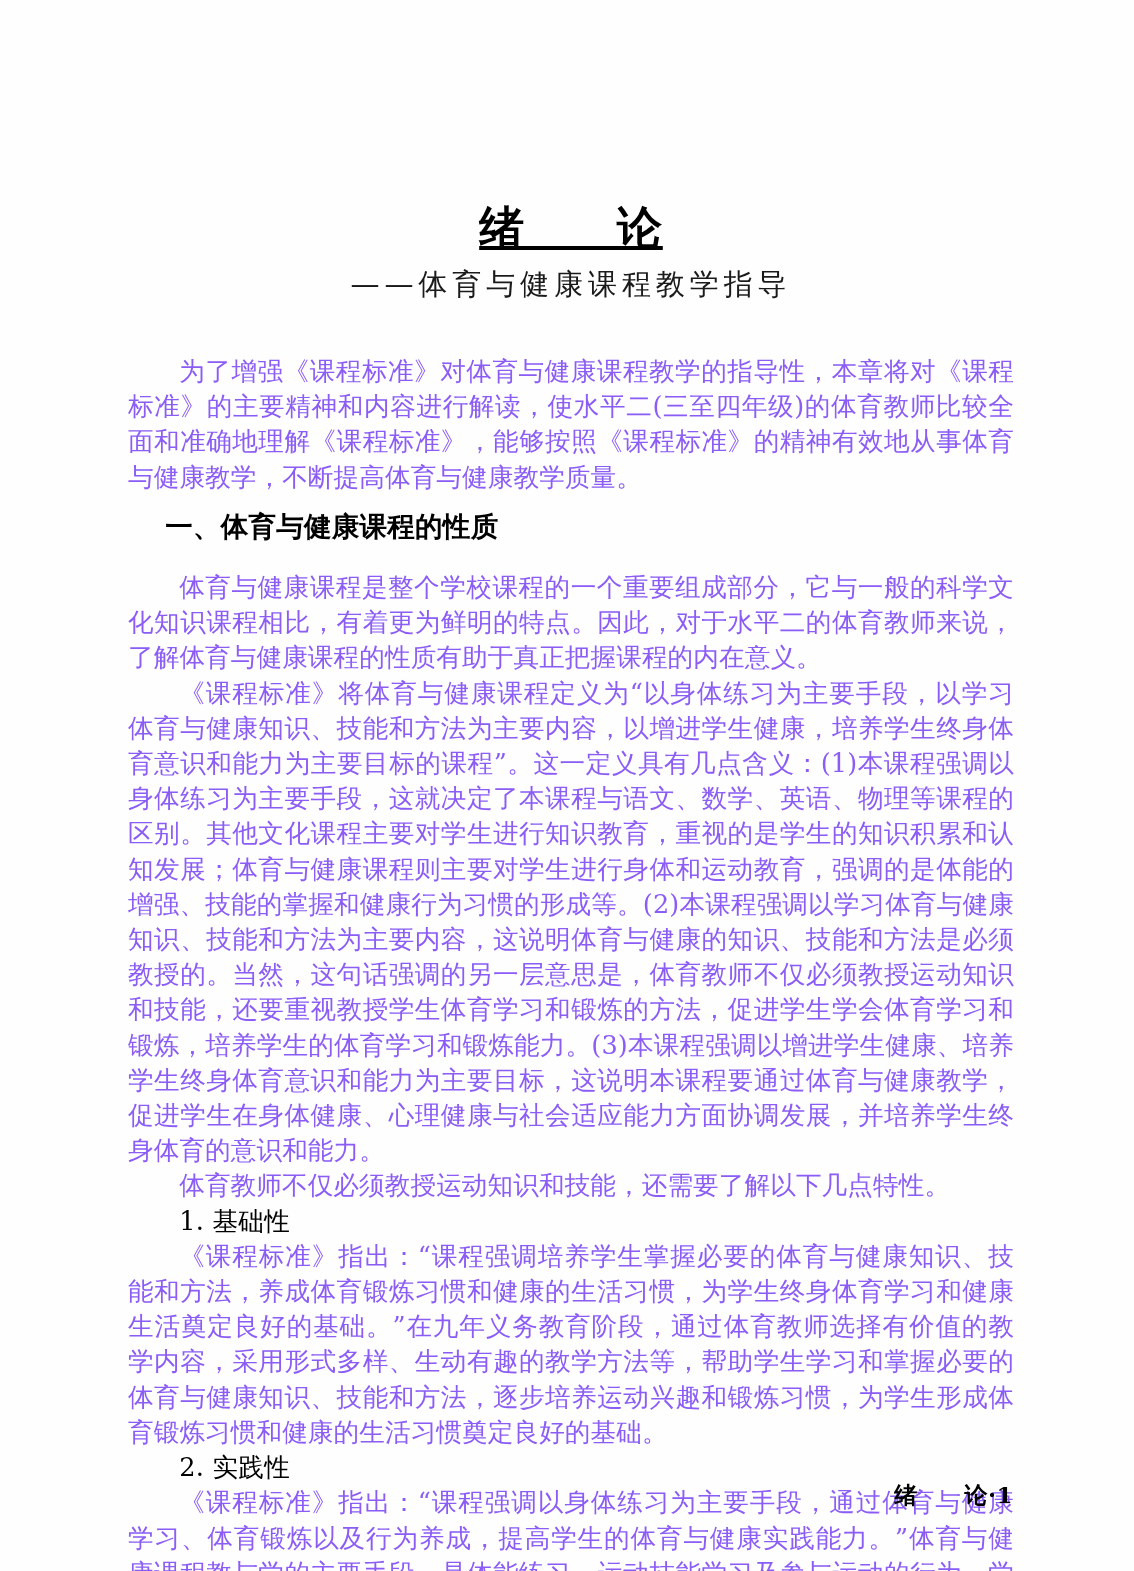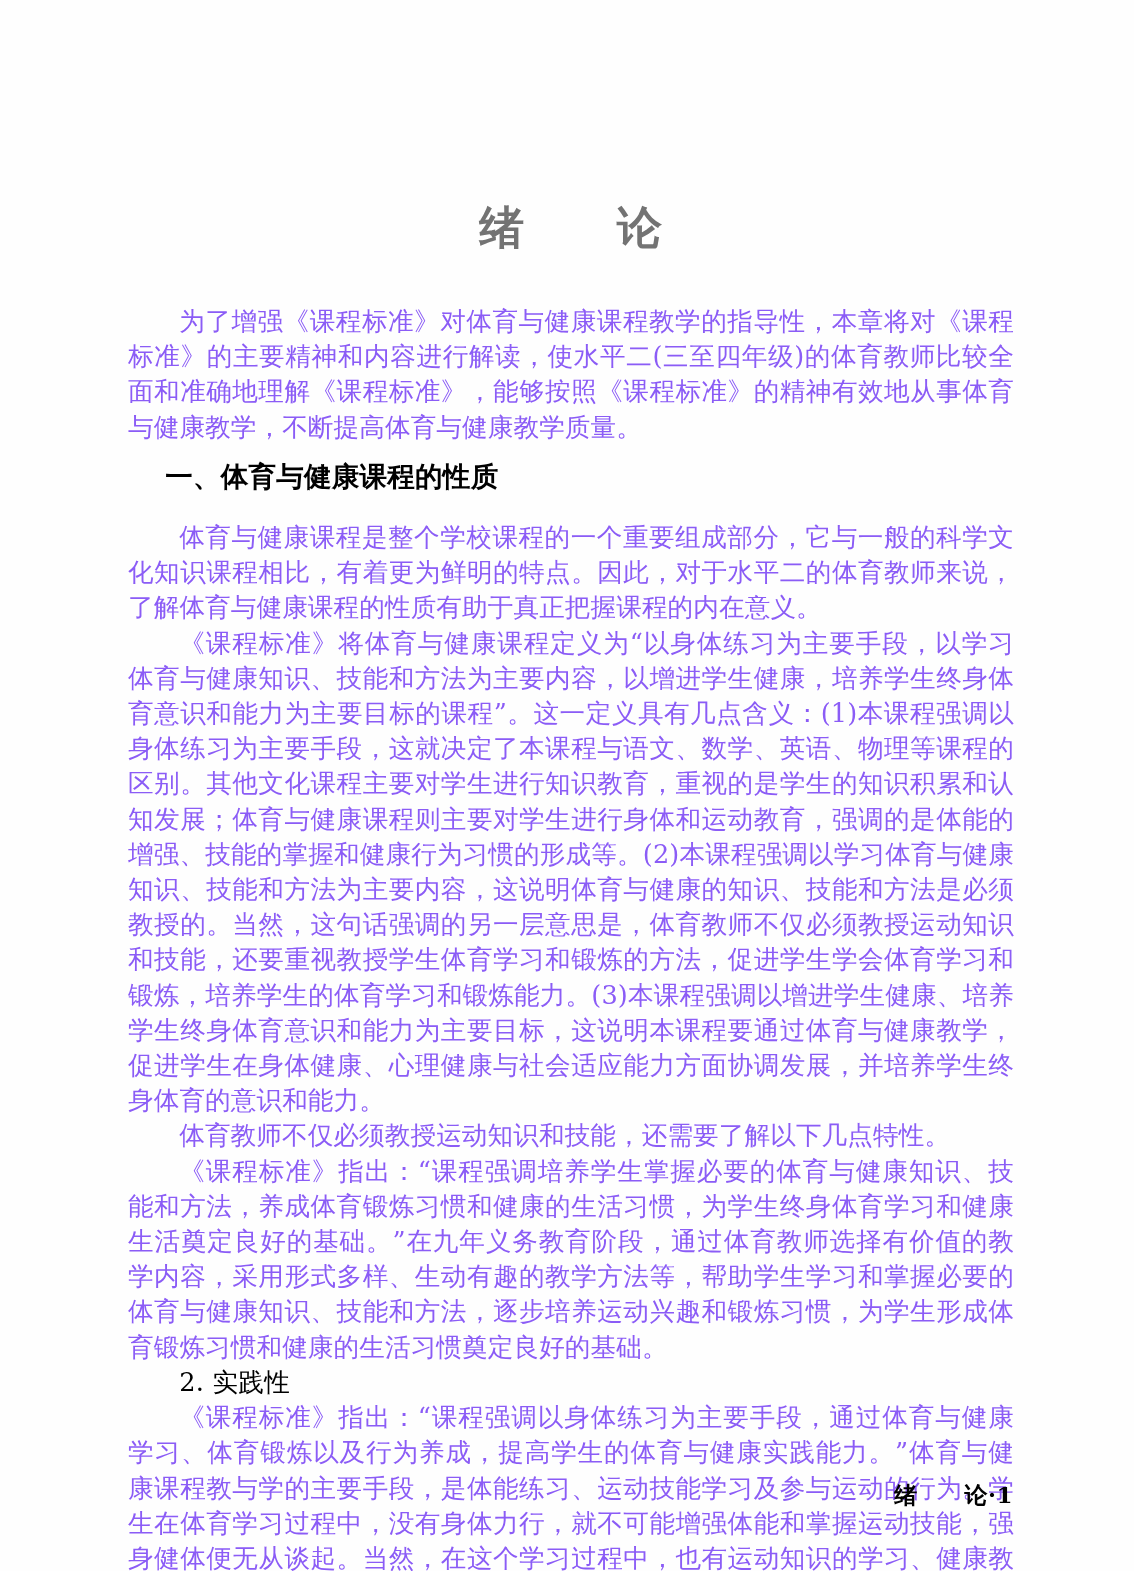--- a/index.html
+++ b/index.html
@@ -35,21 +35,22 @@
     text-align: center;
   }
   .doc-title {
     font-family: "DejaVu Serif", "Liberation Serif", serif;
     font-weight: bold;
     font-size: 45px;
     line-height: 56px;
     letter-spacing: 0.02em;
     margin: 0;
     white-space: pre;
-    color: #737373;
+    color: #000000;
+    text-decoration: underline;
   }
   .doc-subtitle {
     font-family: "DejaVu Serif", "Liberation Serif", serif;
     font-weight: normal;
     font-size: 29px;
     line-height: 44px;
     letter-spacing: 0.17em;
     margin: 6px 0 0 0;
     color: #1a1a1a;
   }
@@ -108,34 +109,36 @@
 </style>
 </head>
 <body>
 
 <div class="page">
 
   <div class="content">
 
     <div class="title-block">
       <h1 class="doc-title">绪　　论</h1>
+      <div class="doc-subtitle">——体育与健康课程教学指导</div>
     </div>
 
     <div class="body-area">
 
       <p class="para">为了增强《课程标准》对体育与健康课程教学的指导性，本章将对《课程标准》的主要精神和内容进行解读，使水平二(三至四年级)的体育教师比较全面和准确地理解《课程标准》，能够按照《课程标准》的精神有效地从事体育与健康教学，不断提高体育与健康教学质量。</p>
 
       <h2 class="section-heading">一、体育与健康课程的性质</h2>
 
       <p class="para">体育与健康课程是整个学校课程的一个重要组成部分，它与一般的科学文化知识课程相比，有着更为鲜明的特点。因此，对于水平二的体育教师来说，了解体育与健康课程的性质有助于真正把握课程的内在意义。</p>
 
       <p class="para">《课程标准》将体育与健康课程定义为“以身体练习为主要手段，以学习体育与健康知识、技能和方法为主要内容，以增进学生健康，培养学生终身体育意识和能力为主要目标的课程”。这一定义具有几点含义：(1)本课程强调以身体练习为主要手段，这就决定了本课程与语文、数学、英语、物理等课程的区别。其他文化课程主要对学生进行知识教育，重视的是学生的知识积累和认知发展；体育与健康课程则主要对学生进行身体和运动教育，强调的是体能的增强、技能的掌握和健康行为习惯的形成等。(2)本课程强调以学习体育与健康知识、技能和方法为主要内容，这说明体育与健康的知识、技能和方法是必须教授的。当然，这句话强调的另一层意思是，体育教师不仅必须教授运动知识和技能，还要重视教授学生体育学习和锻炼的方法，促进学生学会体育学习和锻炼，培养学生的体育学习和锻炼能力。(3)本课程强调以增进学生健康、培养学生终身体育意识和能力为主要目标，这说明本课程要通过体育与健康教学，促进学生在身体健康、心理健康与社会适应能力方面协调发展，并培养学生终身体育的意识和能力。</p>
 
       <p class="para">体育教师不仅必须教授运动知识和技能，还需要了解以下几点特性。</p>
 
+      <h3 class="sub-heading">1. 基础性</h3>
 
       <p class="para">《课程标准》指出：“课程强调培养学生掌握必要的体育与健康知识、技能和方法，养成体育锻炼习惯和健康的生活习惯，为学生终身体育学习和健康生活奠定良好的基础。”在九年义务教育阶段，通过体育教师选择有价值的教学内容，采用形式多样、生动有趣的教学方法等，帮助学生学习和掌握必要的体育与健康知识、技能和方法，逐步培养运动兴趣和锻炼习惯，为学生形成体育锻炼习惯和健康的生活习惯奠定良好的基础。</p>
 
       <h3 class="sub-heading">2. 实践性</h3>
 
       <p class="para">《课程标准》指出：“课程强调以身体练习为主要手段，通过体育与健康学习、体育锻炼以及行为养成，提高学生的体育与健康实践能力。”体育与健康课程教与学的主要手段，是体能练习、运动技能学习及参与运动的行为。学生在体育学习过程中，没有身体力行，就不可能增强体能和掌握运动技能，强身健体便无从谈起。当然，在这个学习过程中，也有运动知识的学习、健康教育的实施和道德品质的培养等，但这也主要是贯串于身体练习过程中，并通过身体练习来完成的。</p>
 
     </div>
   </div>
 

